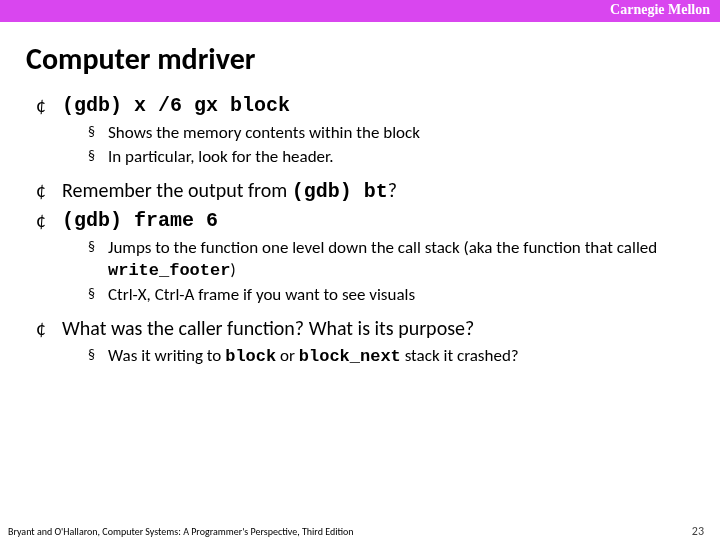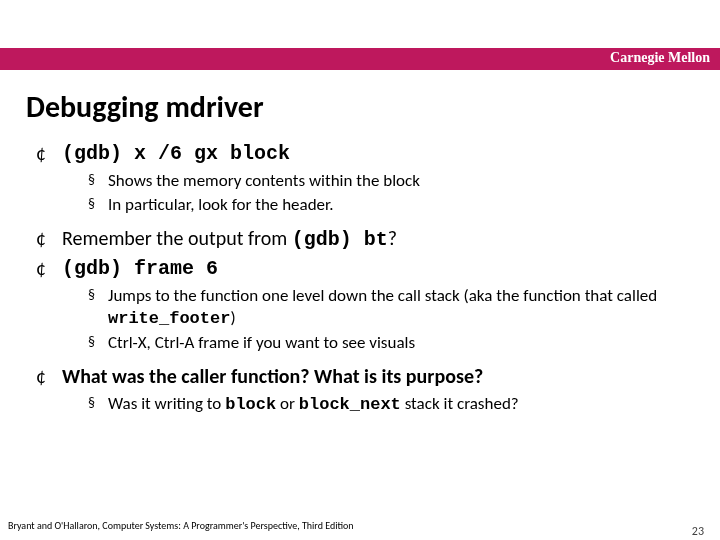--- a/index.html
+++ b/index.html
@@ -7,28 +7,27 @@
     width: 720px;
     height: 540px;
     background: #fff;
     font-family: Calibri, "Segoe UI", Arial, sans-serif;
     position: relative;
     overflow: hidden;
   }
   .topbar {
     width: 100%;
     height: 22px;
-    background: #be185d;
+    background: #d946ef;
     color: #fff;
     font-weight: bold;
     font-size: 14px;
     text-align: right;
     padding: 2px 10px 0 0;
     font-family: "Times New Roman", serif;
-    margin-top: 48px;
   }
   .title {
     font-size: 30px;
     font-weight: bold;
     padding: 18px 0 16px 26px;
     color: #000;
   }
   .content {
     padding: 0 36px 0 36px;
   }
@@ -67,44 +66,44 @@
     color: #000;
   }
   .l2 .text {
     flex: 1;
     line-height: 1.3;
   }
   .mono {
     font-family: "Courier New", monospace;
     font-weight: bold;
   }
-  .bold { font-weight: bold; }
+  .bold { font-weight: normal; }
   .footer {
     position: absolute;
-    bottom: 8px;
+    bottom: 2px;
     left: 8px;
     font-size: 10px;
     color: #000;
   }
   .pagenum {
     position: absolute;
     bottom: 2px;
     right: 16px;
     font-size: 12px;
     color: #404040;
   }
 </style>
 </head>
 <body>
 
 <div class="topbar">
   <span>Carnegie Mellon</span>
 </div>
 
-<div class="title">Debugging mdriver</div>
+<div class="title">Computer mdriver</div>
 
 <div class="content">
 
   <div class="l1">
     <span class="bullet">¢</span>
     <span class="text mono">(gdb) x /6 gx block</span>
   </div>
   <div class="l2-group">
     <div class="l2">
       <span class="bullet">§</span>

